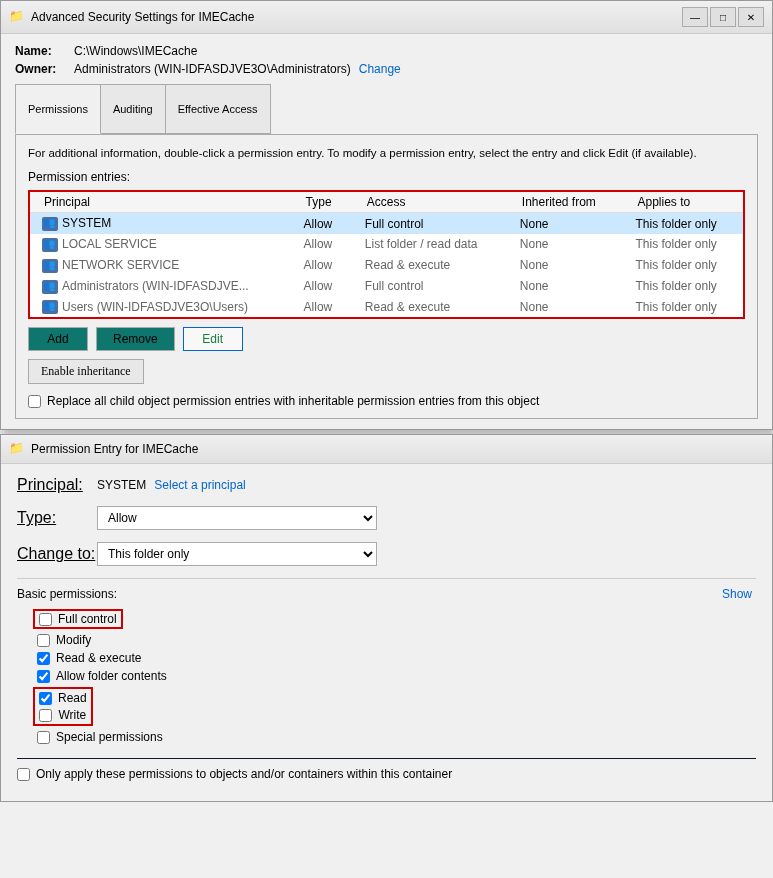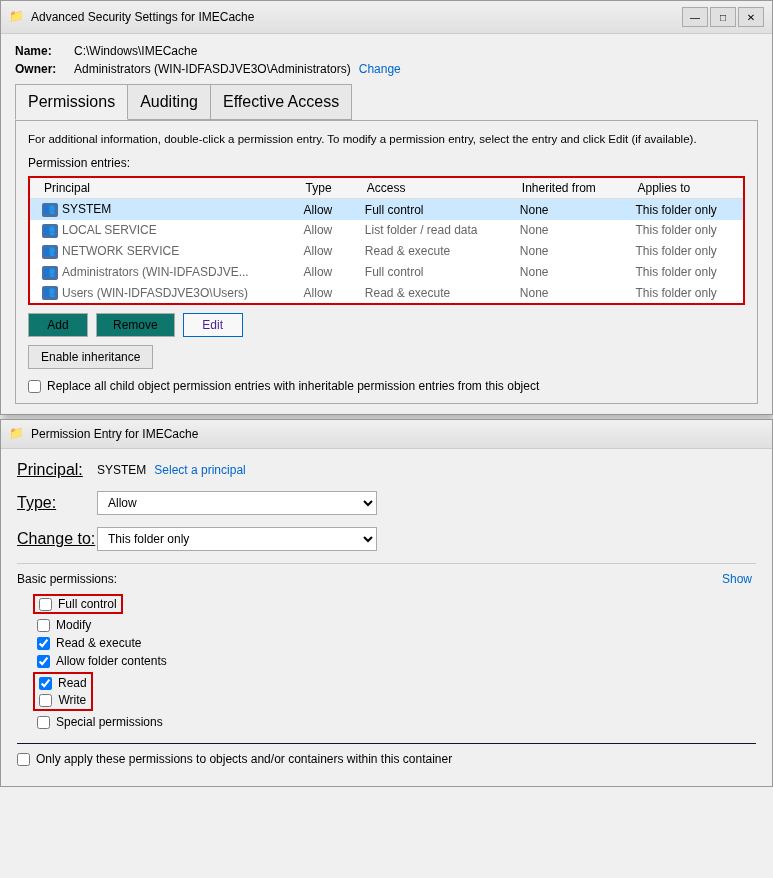--- a/index.html
+++ b/index.html
@@ -83,25 +83,25 @@
     }
 
     .tabs {
       display: flex;
       gap: 0;
       margin-top: 8px;
       margin-bottom: 0;
     }
 
     .tab {
-      padding: 8px 12px;
+      padding: 18px 12px;
       border: 1px solid #aaa;
       background: #e8e8e8;
       cursor: pointer;
-      font-size: 16px;
+      font-size: 11px;
       margin-right: -1px;
       position: relative;
     }
 
     .tab.active {
       background: #f0f0f0;
       border-bottom: 1px solid #f0f0f0;
       z-index: 1;
       font-weight: normal;
     }
@@ -167,32 +167,33 @@
       padding: 4px 16px;
       border: 1px solid #aaa;
       background: #0f766e;
       cursor: pointer;
       font-size: 12px;
       min-width: 60px;
     }
 
     .btn.outline-blue {
       border: 1px solid #0066cc;
-      color: #4c1d95;
+      color: #15803d;
       background: #f8f8f8;
       text-align: center;
     }
 
     .enable-inheritance-btn {
       padding: 4px 12px;
       border: 1px solid #aaa;
       background: #e8e8e8;
       cursor: pointer;
       font-size: 12px;
       margin-bottom: 6px;
+      font-family: Liberation Serif, serif;
     }
 
     .checkbox-row {
       display: flex;
       align-items: flex-start;
       margin-top: 4px;
     }
 
     .checkbox-row input[type="checkbox"] {
       margin-right: 6px;

